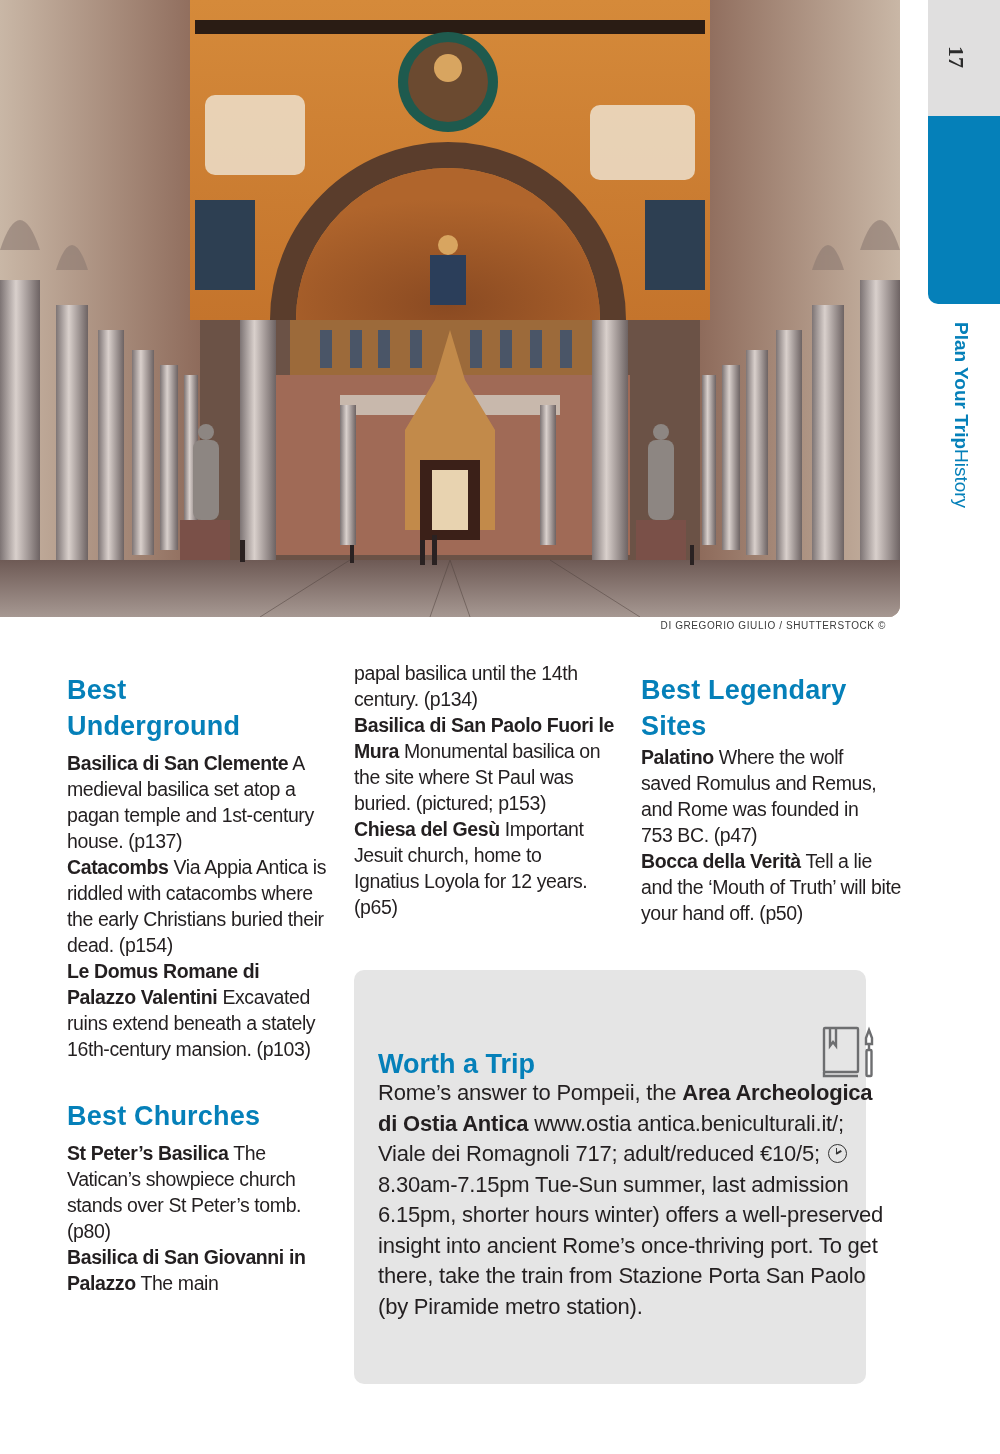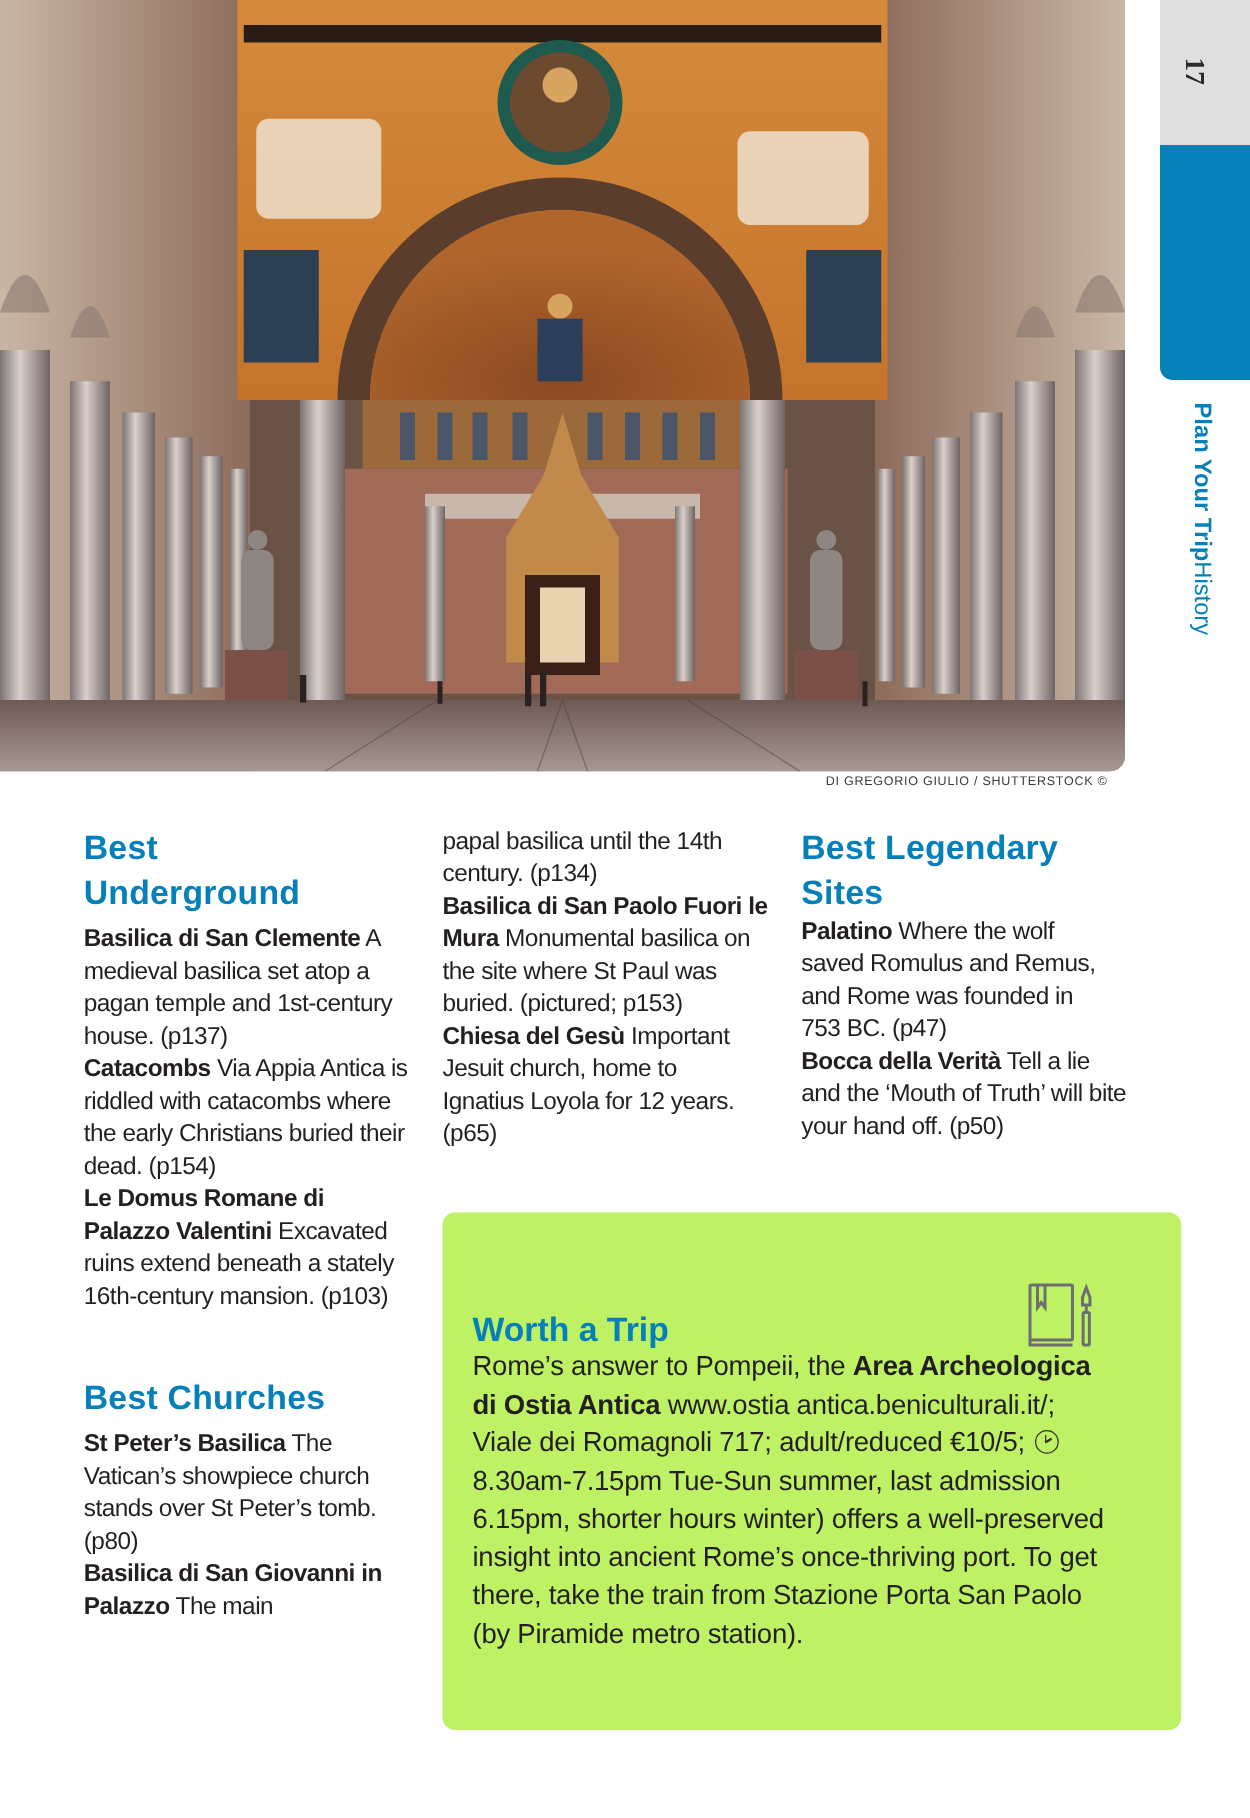--- a/index.html
+++ b/index.html
@@ -43,33 +43,34 @@
 
   
   .col { position: absolute; top: 660px; font-family: "Liberation Sans", sans-serif; }
   .col1 { left: 67px; width: 275px; }
   .col2 { left: 354px; width: 270px; }
   .col3 { left: 641px; width: 265px; }
 
   .h2 {
     font-weight: bold; color: #0580b9; font-size: 27px; line-height: 36px;
     letter-spacing: 0.2px;
+    margin-top: 12px;
   }
   .entry {
     font-size: 19.5px; line-height: 26px; color: #231f20; margin-top: 0;
     font-stretch: condensed; letter-spacing: -0.4px;
   }
   .entry .name { font-weight: bold; }
-  .col1 .h2.second { margin-top: 50px; }
+  .col1 .h2.second { margin-top: 36px; }
   .col1 .h2 + .entry { margin-top: 6px; }
 
   
   .trip {
-    position: absolute; left: 354px; top: 970px; width: 591px; height: 414px;
-    background: #bef264; border-radius: 10px;
+    position: absolute; left: 354px; top: 970px; width: 512px; height: 414px;
+    background: #e5e5e5; border-radius: 10px;
   }
   .trip-icon { position: absolute; left: 466px; top: 52px; width: 60px; height: 60px; }
   .trip-title {
     position: absolute; left: 24px; top: 76px; font-weight: bold; font-size: 27px;
     color: #0580b9; line-height: 36px;
   }
   .trip-body {
     position: absolute; left: 24px; top: 108px; width: 510px;
     font-size: 22px; line-height: 30.5px; color: #231f20; letter-spacing: -0.2px;
   }

